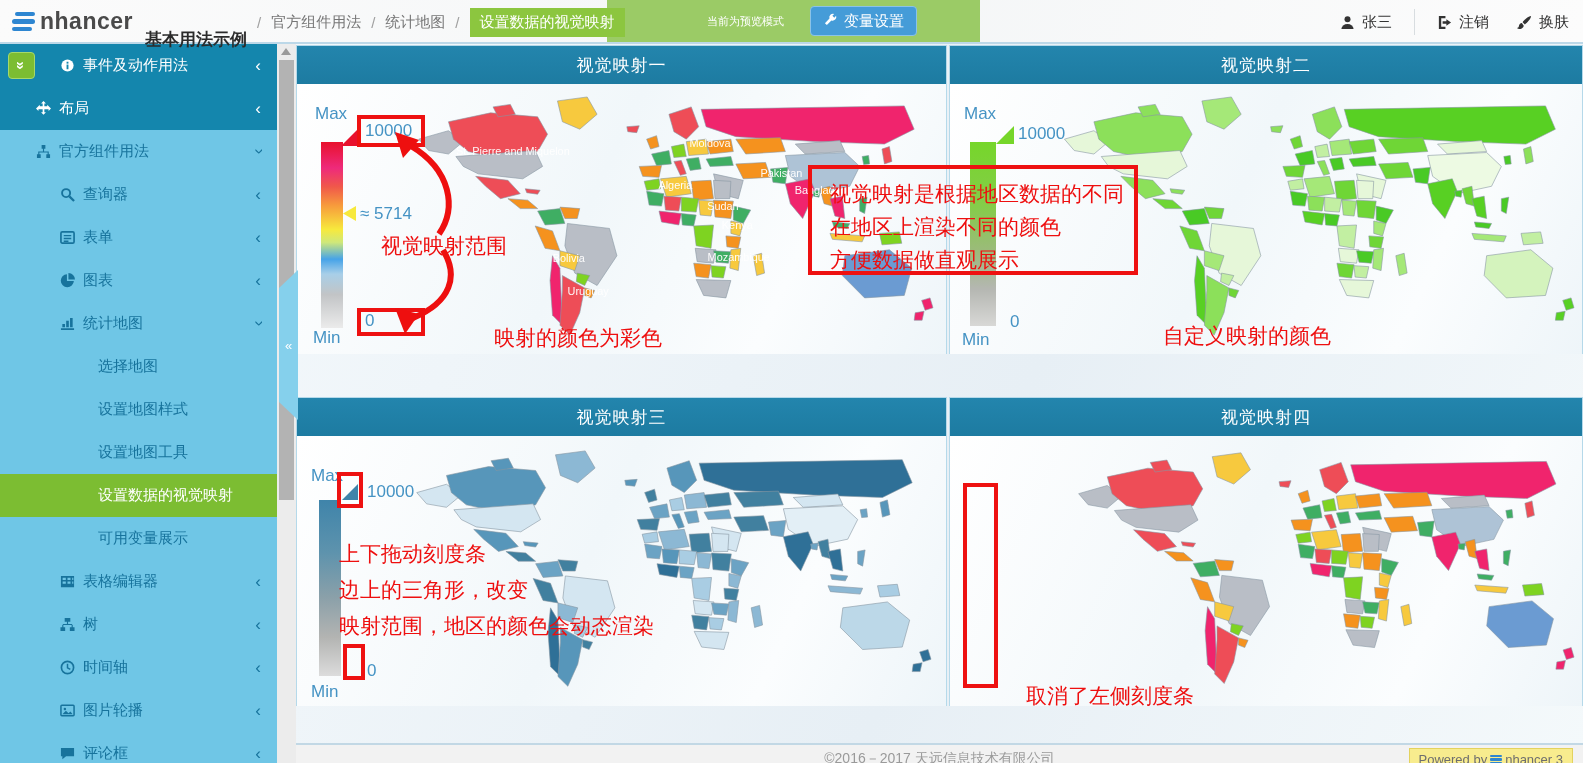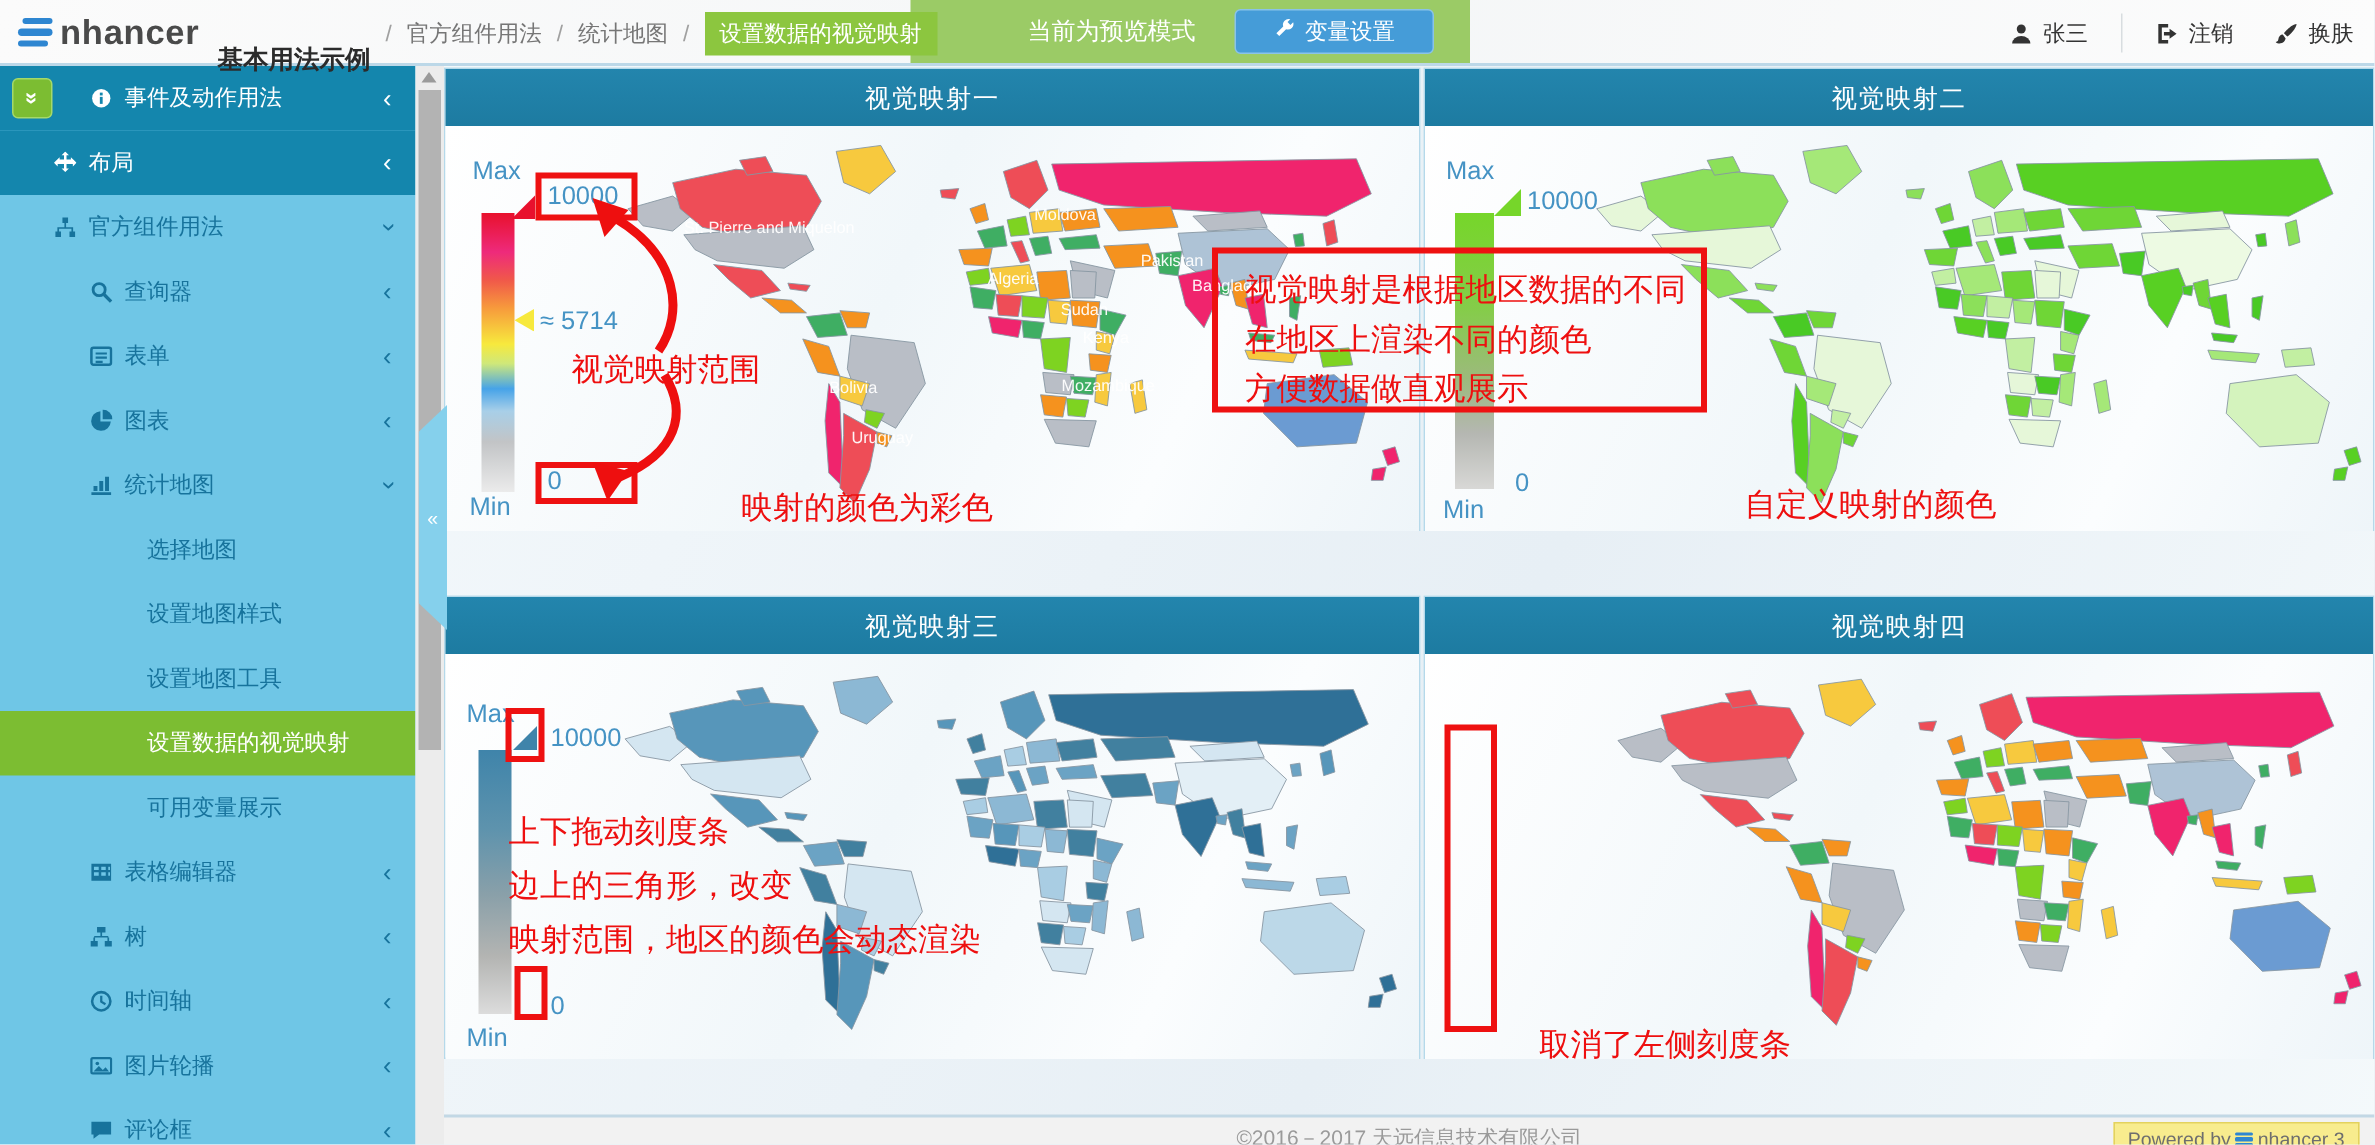--- a/index.html
+++ b/index.html
@@ -14,22 +14,22 @@
   .logo-bars i:nth-child(1){ width:20px; margin-left:3px;}
   .logo-bars i:nth-child(2){ width:23px; }
   .logo-bars i:nth-child(3){ width:20px; }
   .logo-text { font-size:23px; font-weight:bold; color:#4a4a4a; letter-spacing:.5px; }
   .crumbs { position:absolute; left:145px; top:0; height:44px; display:flex; align-items:center; z-index:2; }
   .crumb-root { font-size:17px; font-weight:bold; color:#2b2b2b;margin-top:34px; }
   .crumb-sep { font-size:15px; color:#a0a0a0; margin:0 10px; }
   .crumb-item { font-size:15px; color:#767676; cursor:pointer; }
   .crumb-chip { font-size:15px; color:#fff; background:#8cc63f; padding:5px 10px; }
   .preview-banner { position:absolute; left:607px; top:0; width:373px; height:42px; background:#9bcb66; display:flex; align-items:center; z-index:1; }
-  .preview-text { color:#fff; font-size:16px; margin-left:78px; }
-  .var-btn { margin-left:26px; height:30px; padding:0 25px; background:#459cd8; border:1px solid #8ac3e8; border-radius:4px; color:#fff; font-size:15px; display:flex; align-items:center; gap:7px; cursor:pointer; }
+  .preview-text { color:#fff; font-size:11px; margin-left:100px; }
+  .var-btn { margin-left:26px; height:30px; padding:0 12px; background:#459cd8; border:1px solid #8ac3e8; border-radius:4px; color:#fff; font-size:15px; display:flex; align-items:center; gap:7px; cursor:pointer; }
   .userbox { position:absolute; right:14px; top:0; height:44px; display:flex; align-items:center; color:#333; font-size:15px; z-index:2; }
   .user-item { display:flex; align-items:center; gap:7px; cursor:pointer; }
   .user-item svg { display:block; }
   .v-div { width:1px; height:26px; background:#d8dde0; margin:0 22px; }
   .gap28 { width:28px; }
 
   
   .sidebar { position:absolute; left:0; top:44px; width:277px; bottom:0; background:#6fc6e6; overflow:hidden; z-index:20; }
   .side-item { height:43px; display:flex; align-items:center; position:relative; color:#17739c; font-size:15px; cursor:pointer; }
   .side-item.dark { background:#1486ad; color:#fff; }

